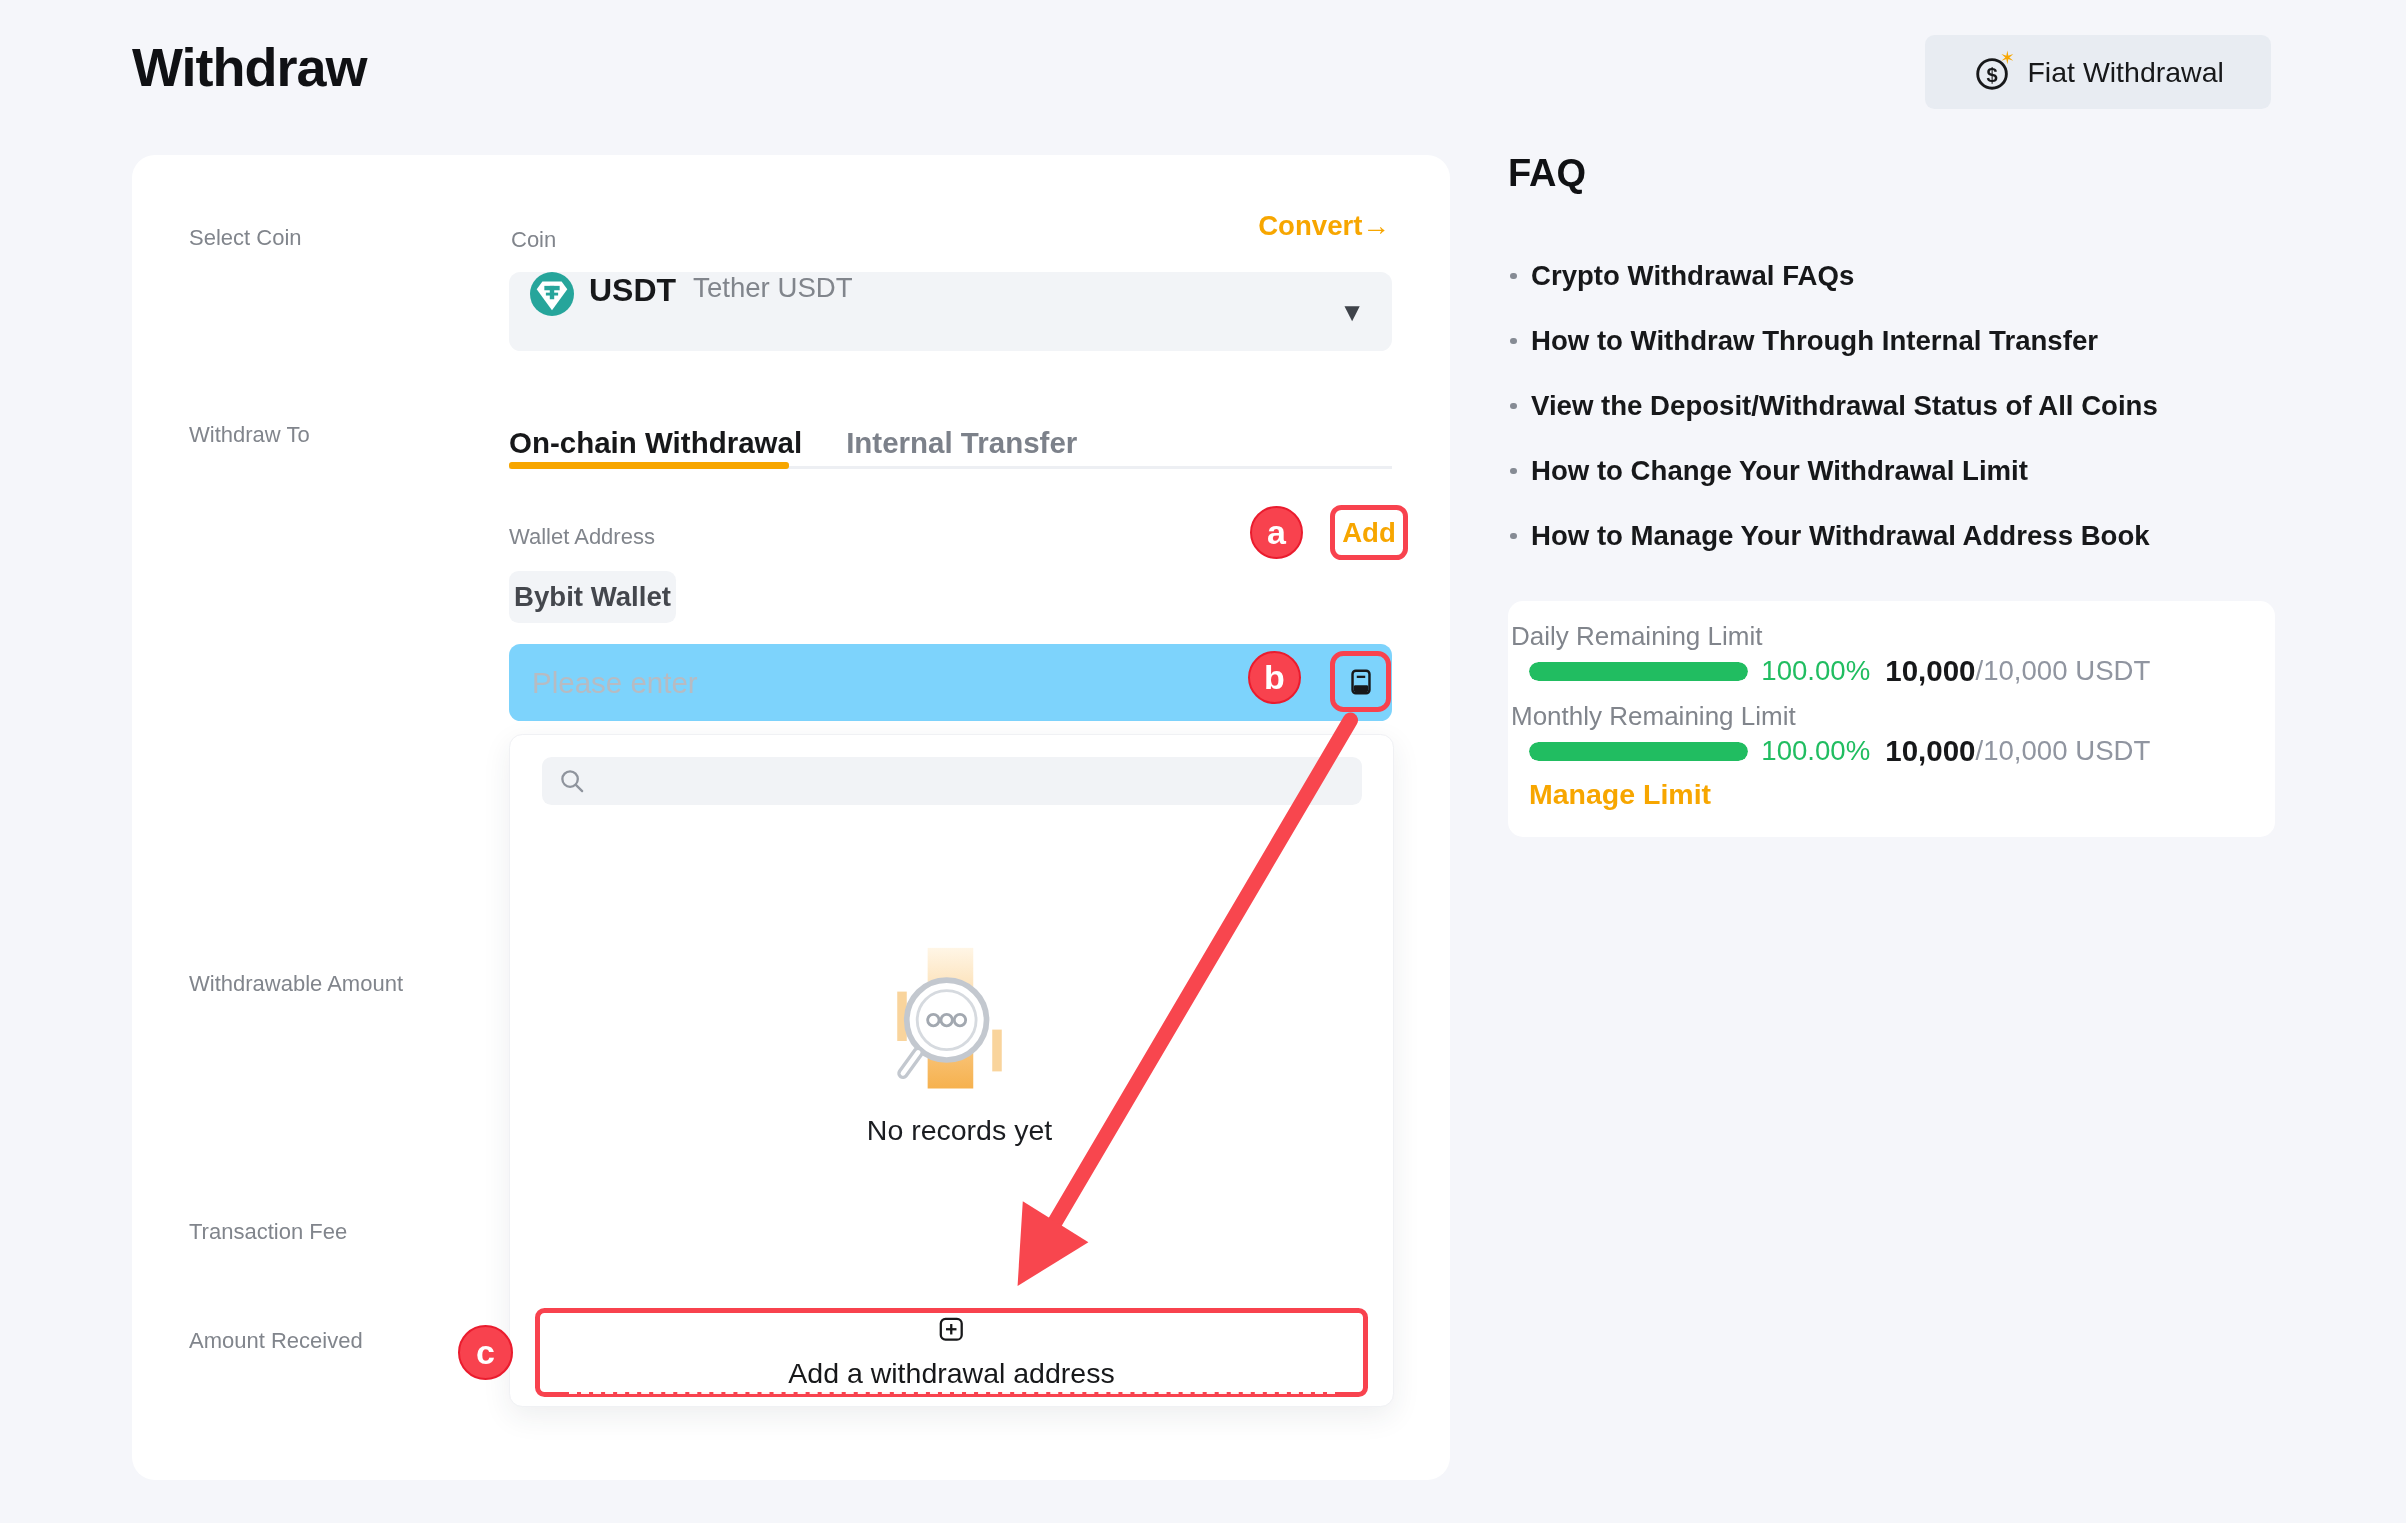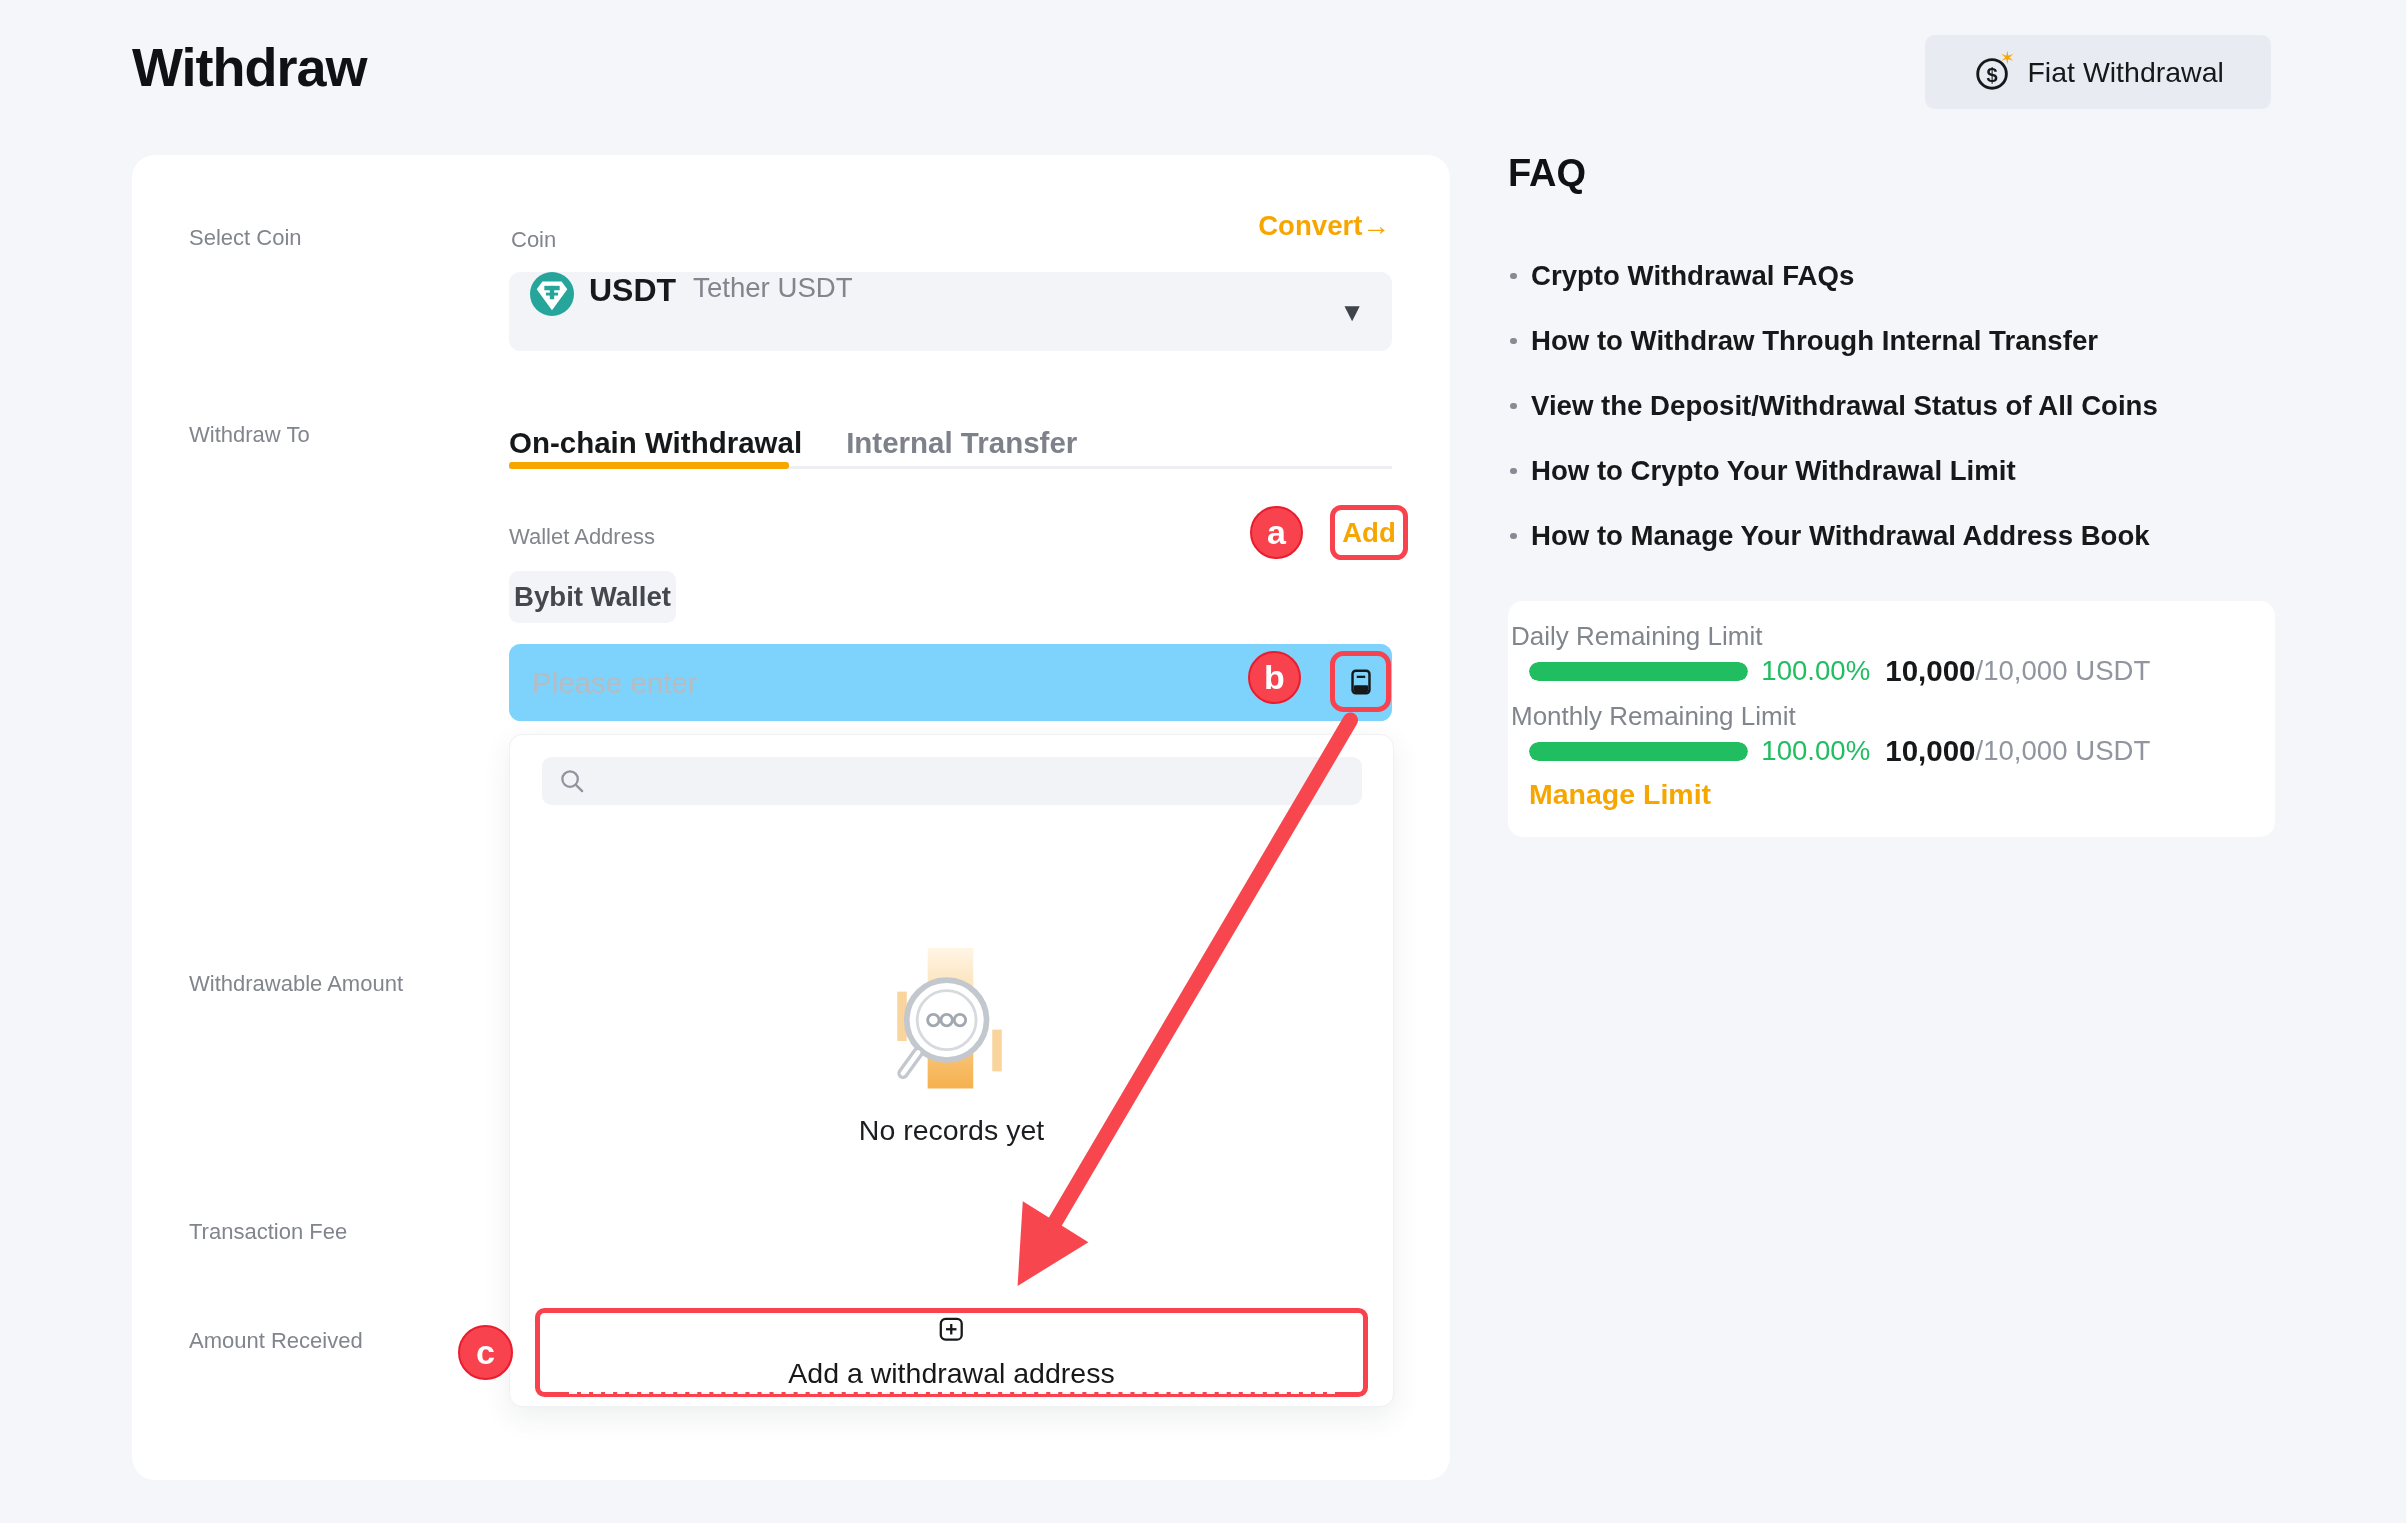--- a/index.html
+++ b/index.html
@@ -31,21 +31,21 @@
               font-size:29.5px;color:#17181a;padding:0 114px 0 23px;box-sizing:border-box;outline:none;
               font-family:"Liberation Sans","DejaVu Sans",sans-serif;}
   .addr-input::placeholder{color:#b7bbc2;}
   
   .panel{left:377px;top:579px;width:883px;height:671px;background:#fff;border:1px solid #f0f1f4;border-radius:13.3px;
          box-shadow:0 9.5px 28.5px rgba(40,50,70,.08);z-index:2;}
   .search{position:absolute;left:32px;top:22px;width:820px;height:48px;background:#f1f3f6;border:none;border-radius:9.5px;
           padding:0 19px 0 55px;box-sizing:border-box;font-size:26px;outline:none;
           font-family:"Liberation Sans","DejaVu Sans",sans-serif;}
   .search-ico{position:absolute;left:49px;top:33px;}
-  .no-records{position:absolute;left:0;top:379px;width:100%;text-align:center;font-size:28.5px;font-weight:500;color:#1b1d21;}
+  .no-records{position:absolute;left:8px;top:379px;width:100%;text-align:center;font-size:28.5px;font-weight:500;color:#1b1d21;}
   .footer-btn{position:absolute;left:25px;top:573px;width:833px;height:89px;background:#fff;border:5.7px solid #f8424e;
               border-radius:9.5px;box-sizing:border-box;display:flex;align-items:center;justify-content:center;gap:13.3px;
               font-size:28.5px;font-weight:500;color:#17181a;cursor:pointer;}
   .footer-dash{position:absolute;left:28.5px;right:28.5px;bottom:-1.9px;border-bottom:4.8px dashed rgba(255,255,255,.95);height:0;}
   
   .badge{width:53px;height:53px;border-radius:50%;background:#f8424e;border:2.9px solid #ea1c2e;box-sizing:border-box;
          display:flex;align-items:center;justify-content:center;color:#fff;font-size:34px;font-weight:700;z-index:6;}
   .redbox{border:5.7px solid #f8424e;border-radius:11.4px;box-sizing:border-box;z-index:5;}
   .box-a{left:1330px;top:505px;width:78px;height:55px;background:#fff;display:flex;align-items:center;justify-content:center;
          font-size:27.6px;font-weight:700;color:#f7a600;cursor:pointer;}
@@ -181,21 +181,21 @@
   <svg class="abs arrow-overlay" viewBox="0 0 2530 1602" width="2406" height="1524">
     <line x1="1420" y1="757" x2="1104" y2="1294" stroke="#f8464e" stroke-width="16" stroke-linecap="round"></line>
     <polygon points="1070,1352 1075.5,1263 1144.5,1306" fill="#f8464e"></polygon>
   </svg>
 
   <div class="abs faq-title">FAQ</div>
   <div class="abs faq-list">
     <div class="faq-item">Crypto Withdrawal FAQs</div>
     <div class="faq-item">How to Withdraw Through Internal Transfer</div>
     <div class="faq-item">View the Deposit/Withdrawal Status of All Coins</div>
-    <div class="faq-item">How to Crypto Your Withdrawal Limit</div>
+    <div class="faq-item">How to Change Your Withdrawal Limit</div>
     <div class="faq-item">How to Manage Your Withdrawal Address Book</div>
   </div>
 
   <div class="abs limits-card">
     <div class="lim-label" style="top:20px;">Daily Remaining Limit</div>
     <div class="lim-row" style="top:53px;">
       <div class="bar">
           <div class="fill" style="width: 100%;"></div>
         </div>
       <span class="pct">100.00%</span>

